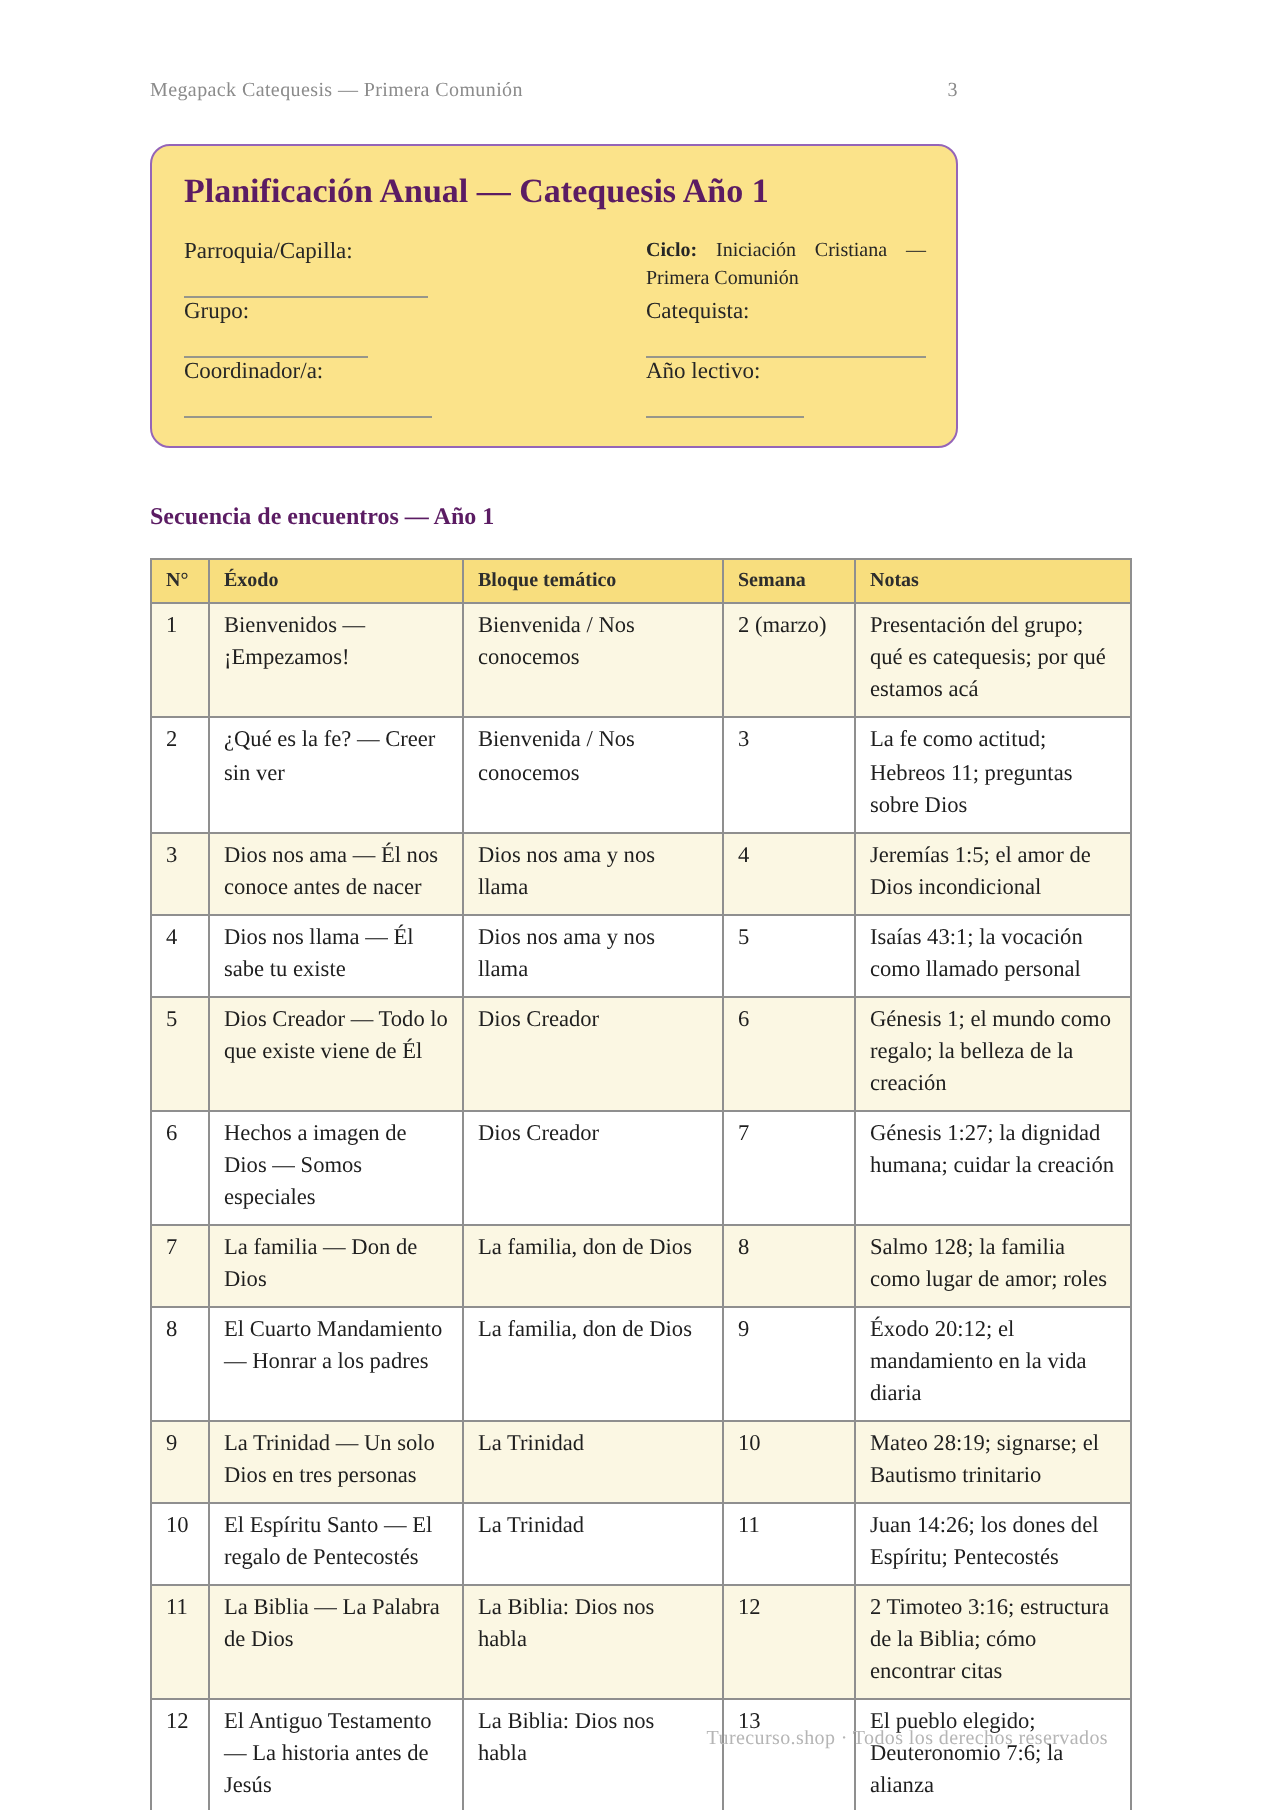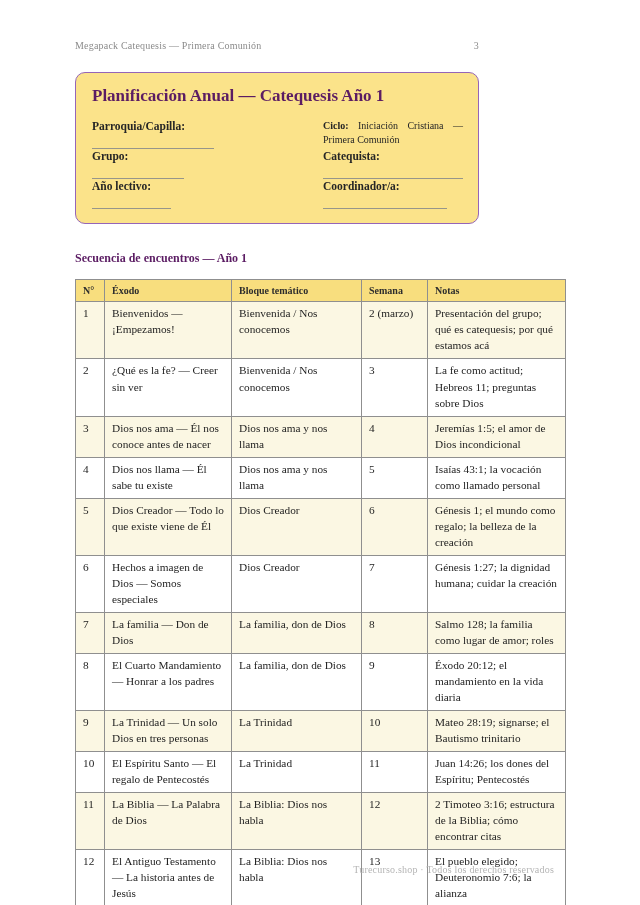--- a/index.html
+++ b/index.html
@@ -42,21 +42,21 @@
     color:var(--title-color);
     margin-bottom:13px;
   }
   .fields{
     display:grid;
     grid-template-columns:231px 1fr;
     grid-auto-rows:minmax(30px,auto);
     column-gap:0;
   }
   .field{padding-right:24px;}
-  .field .lbl{font-size:11.5px;font-weight:bold;color:#262626;line-height:1.3;}
+  .field .lbl{font-size:11.5px;font-weight:normal;color:#262626;line-height:1.3;}
   .field .fill-line{border-bottom:1px solid #97968a;height:15px;}
   .fill-w122{width:122px;}
   .fill-w140{width:140px;}
   .fill-w124{width:124px;}
   .fill-w92{width:92px;}
   .fill-w79{width:79px;}
   .ciclo{font-size:10px;line-height:1.35;text-align:justify;color:#262626;}
   .ciclo .lbl-inline{font-weight:bold;}
 
   
@@ -124,27 +124,27 @@
         <div class="lbl">Grupo:</div>
         <div class="fill-line fill-w92"></div>
       </div>
 
       <div class="field">
         <div class="lbl">Catequista:</div>
         <div class="fill-line fill-w140"></div>
       </div>
 
       <div class="field">
+        <div class="lbl">Coordinador/a:</div>
+        <div class="fill-line fill-w124"></div>
+      </div>
+
+      <div class="field">
         <div class="lbl">Año lectivo:</div>
         <div class="fill-line fill-w79"></div>
-      </div>
-
-      <div class="field">
-        <div class="lbl">Coordinador/a:</div>
-        <div class="fill-line fill-w124"></div>
       </div>
 
     </div>
   </div>
 
   <div class="section-title">Secuencia de encuentros — Año 1</div>
 
   <table class="schedule">
     <colgroup>
       <col style="width:29px">

